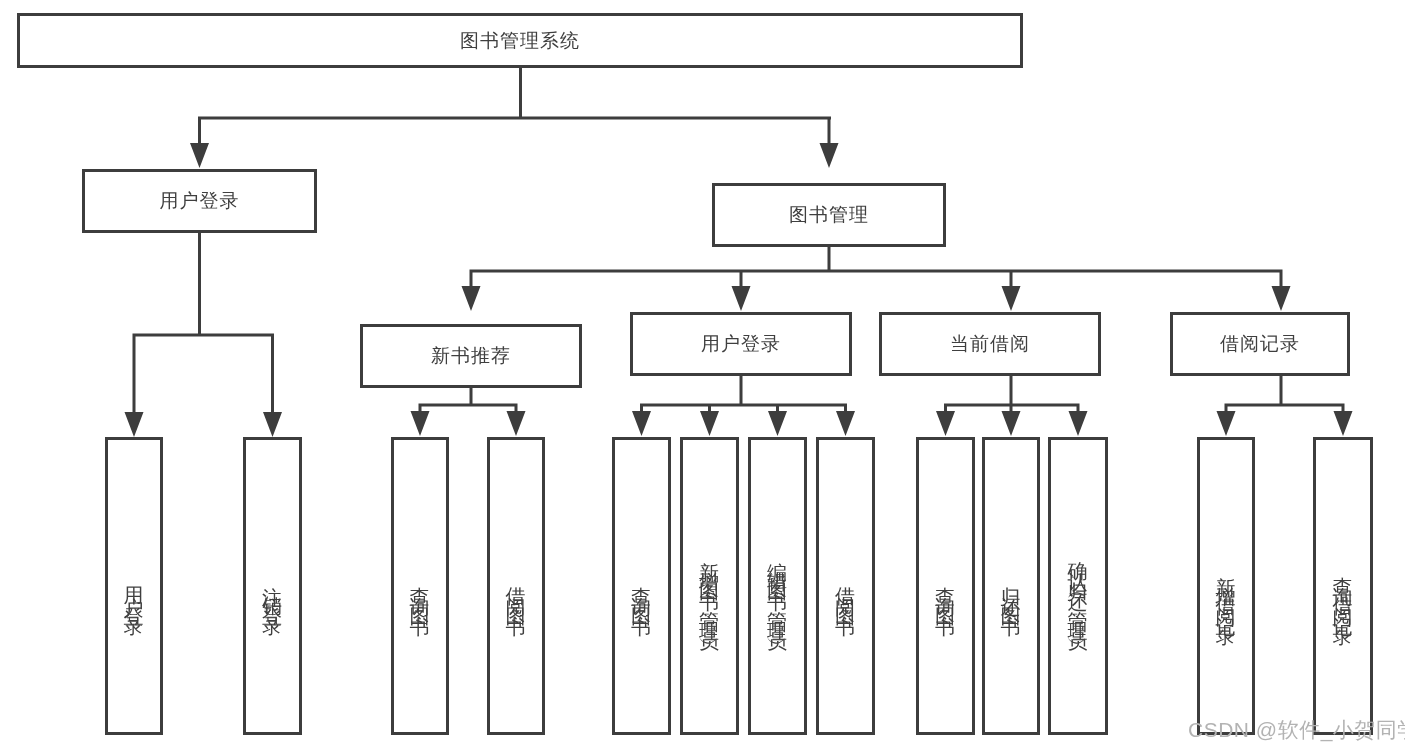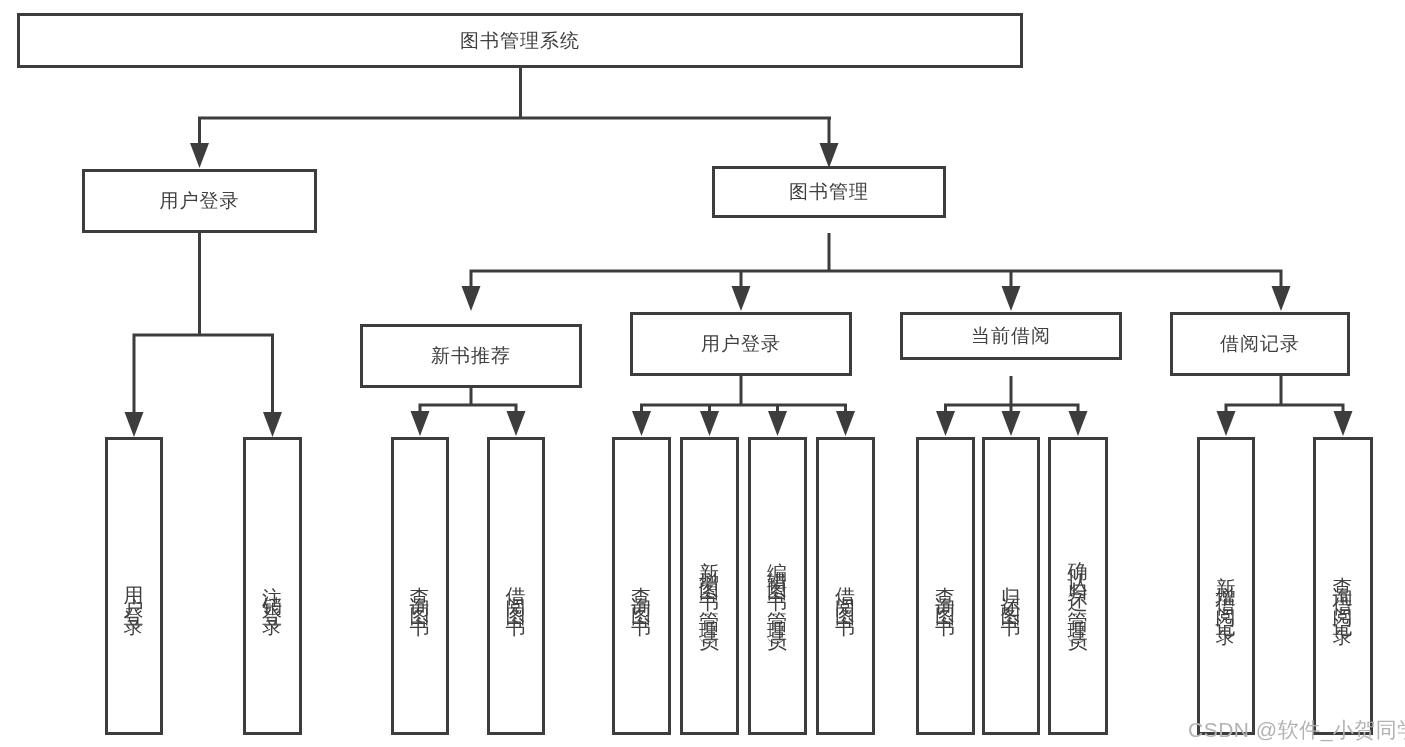--- a/index.html
+++ b/index.html
@@ -67,31 +67,31 @@
              M1216.5 411h19l-9.5 25z M1333.5 411h19l-9.5 25z" fill="#3d3d3d" stroke="none"></path>
   </svg>
 
   <div class="node hnode" style="left:17px;top:13px;width:1006px;height:55px">
     <span>图书管理系统</span>
   </div>
 
   <div class="node hnode" style="left:82px;top:169px;width:235px;height:64px">
     <span>用户登录</span>
   </div>
-  <div class="node hnode" style="left:712px;top:166px;width:234px;height:52px">
+  <div class="node hnode" style="left:712px;top:183px;width:234px;height:64px">
     <span>图书管理</span>
   </div>
 
   <div class="node hnode" style="left:360px;top:324px;width:222px;height:64px">
     <span>新书推荐</span>
   </div>
   <div class="node hnode" style="left:630px;top:312px;width:222px;height:64px">
     <span>用户登录</span>
   </div>
-  <div class="node hnode" style="left:900px;top:312px;width:222px;height:48px">
+  <div class="node hnode" style="left:879px;top:312px;width:222px;height:64px">
     <span>当前借阅</span>
   </div>
   <div class="node hnode" style="left:1170px;top:312px;width:180px;height:64px">
     <span>借阅记录</span>
   </div>
 
   <div class="node vnode" style="left:105px;top:437px;width:58px;height:298px">
     <span>用户登录</span>
   </div>
   <div class="node vnode" style="left:243px;top:437px;width:59px;height:298px">

